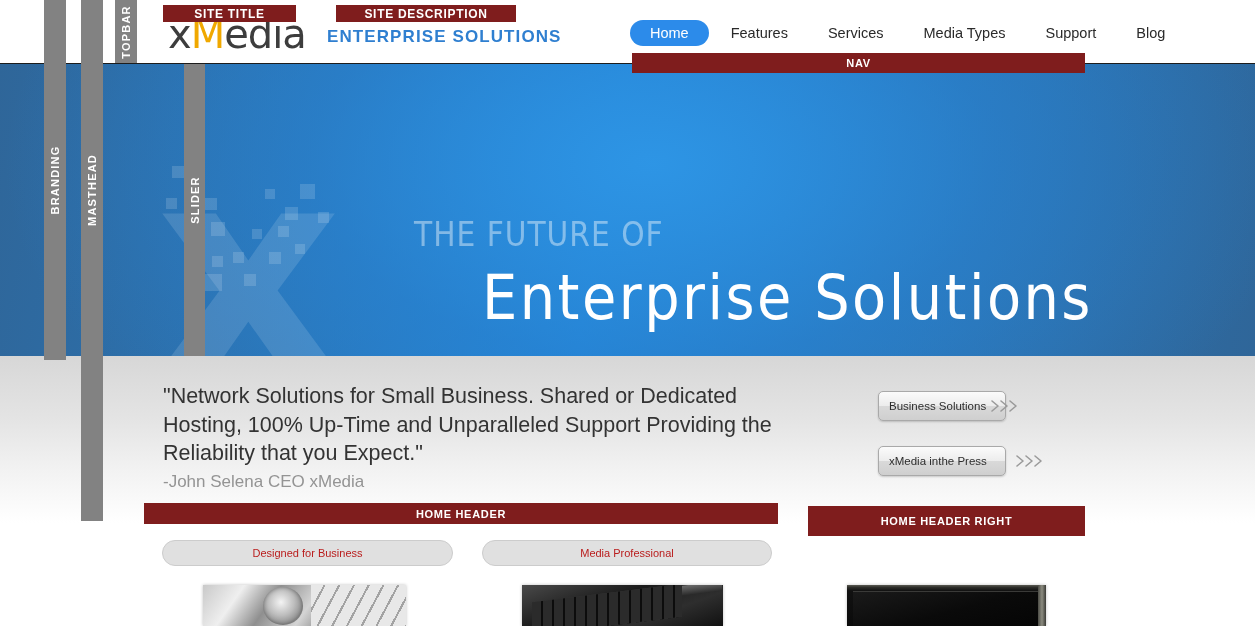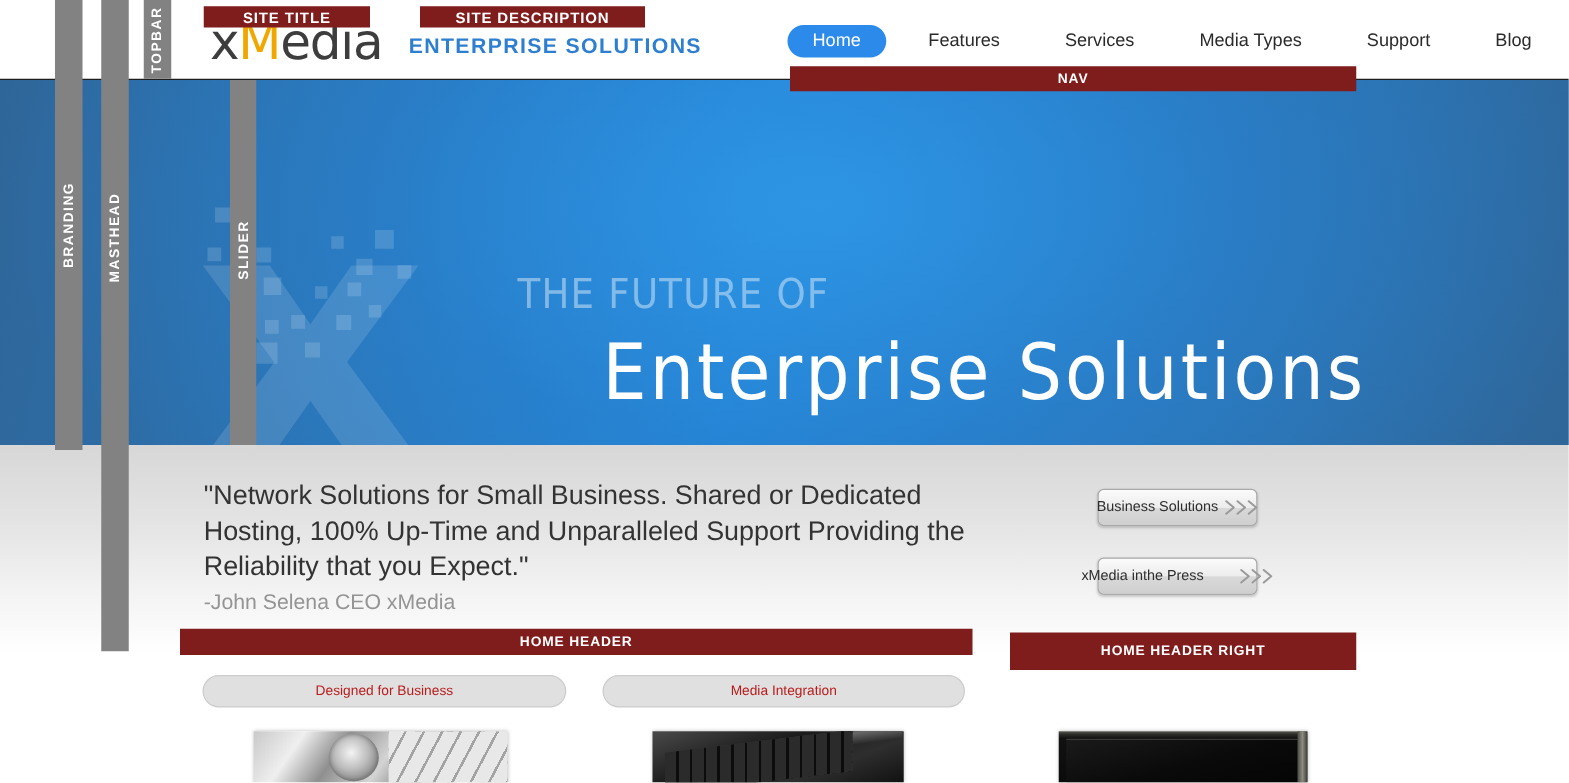--- a/index.html
+++ b/index.html
@@ -86,21 +86,21 @@
     position: absolute; left: 327px; top: 27px;
     font-size: 17px; line-height: 20px;
     color: #2f7fd0; letter-spacing: 1.1px;
     font-weight: bold;
     z-index: 20;
   }
 
   
   .nav {
     position: absolute; left: 630px; top: 20px;
-    display: flex; align-items: center; gap: 16px;
+    display: flex; align-items: center; gap: 4px;
     z-index: 20;
   }
   .nav-item {
     font-size: 14.5px;
     color: #2a2a2a;
     padding: 0 18px;
     line-height: 24px;
     white-space: nowrap;
     cursor: pointer;
   }
@@ -180,21 +180,20 @@
     width: 128px; height: 30px;
     background: linear-gradient(to bottom, #fbfbfb 0%, #ececec 50%, #d9d9d9 51%, #cfcfcf 100%);
     border: 1px solid #a9a9a9;
     border-radius: 5px;
     box-shadow: 0 1px 2px rgba(0,0,0,0.18);
     display: flex; align-items: center;
     box-sizing: border-box;
     padding: 0 8px 0 10px;
     z-index: 20;
     cursor: pointer;
-    justify-content: center;
   }
   .sidebtn .lbl {
     font-size: 11.5px;
     color: #2d2d2d;
     white-space: nowrap;
     flex: 1;
   }
   .sidebtn .chev { display: flex; gap: 0px; margin-left: 4px; }
   #btn-business { left: 878px; top: 391px; }
   #btn-press    { left: 878px; top: 446px; gap: 24px; }
@@ -331,21 +330,21 @@
         <g fill="none" stroke="#9a9a9a" stroke-width="1.6" stroke-linecap="round" stroke-linejoin="round">
           <polyline points="2,3 8,8 2,13"></polyline>
           <polyline points="11,3 17,8 11,13"></polyline>
           <polyline points="20,3 26,8 20,13"></polyline>
         </g>
       </svg>
     </span>
   </div>
 
   <div class="pill" id="pill-1">Designed for Business</div>
-  <div class="pill" id="pill-2">Media Integration</div>
+  <div class="pill" id="pill-2">Media Professional</div>
 
   <div class="thumb" id="thumb-1">
     <span class="knob"></span>
     <span class="kbd"></span>
   </div>
   <div class="thumb" id="thumb-2">
     <span class="lidline"></span>
     <span class="kbd2"></span>
   </div>
   <div class="thumb" id="thumb-3">

